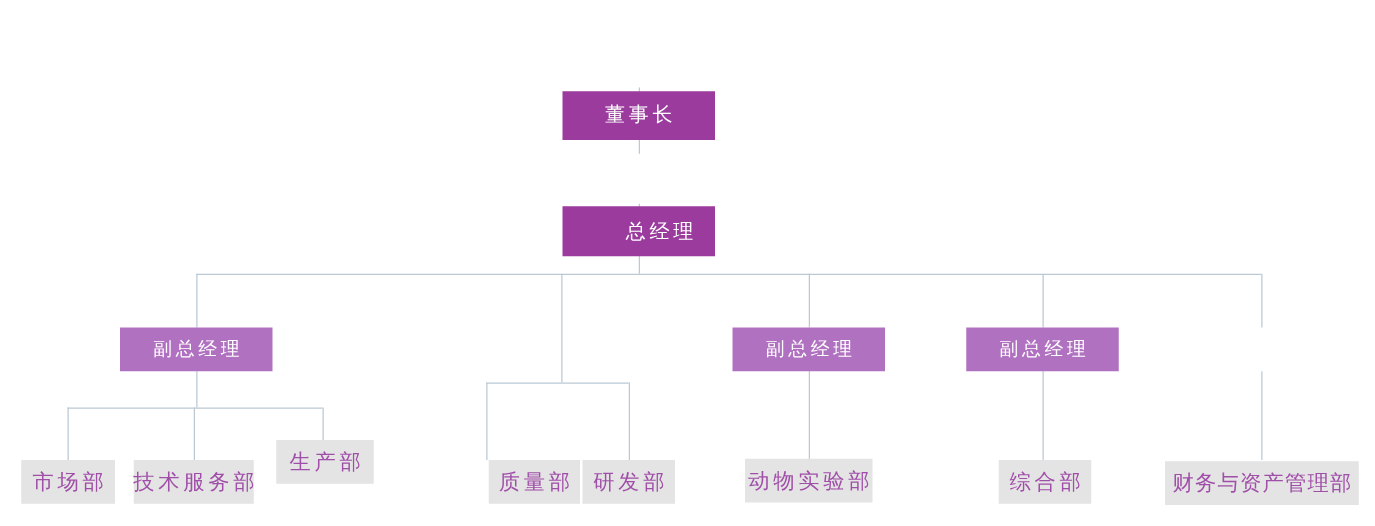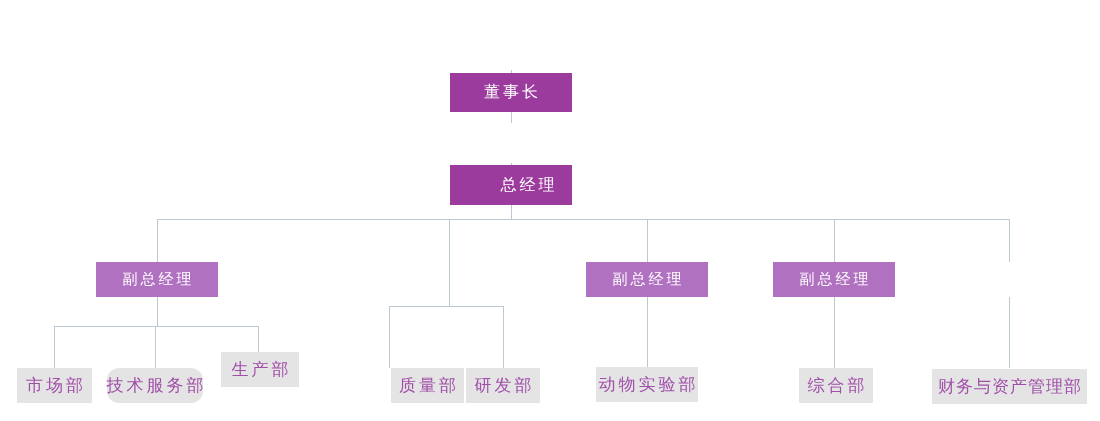--- a/index.html
+++ b/index.html
@@ -68,21 +68,21 @@
   <div class="line-v" style="left:1009px;top:297px;height:71px;"></div>
 
   <div class="node exec" style="left:450px;top:31px;width:122px;height:39px;">董事长</div>
   <div class="node exec" style="left:450px;top:123px;width:122px;height:40px;padding-left:33px;">总经理</div>
 
   <div class="node mgr" style="left:96px;top:262px;width:122px;height:35px;">副总经理</div>
   <div class="node mgr" style="left:586px;top:262px;width:122px;height:35px;">副总经理</div>
   <div class="node mgr" style="left:773px;top:262px;width:122px;height:35px;">副总经理</div>
 
   <div class="node dept" style="left:17px;top:368px;width:75px;height:35px;">市场部</div>
-  <div class="node dept" style="left:107px;top:368px;width:96px;height:35px;border-radius:12px;">技术服务部</div>
+  <div class="node dept" style="left:107px;top:368px;width:96px;height:35px;">技术服务部</div>
   <div class="node dept" style="left:221px;top:352px;width:78px;height:35px;">生产部</div>
   <div class="node dept" style="left:353px;top:368px;width:73px;height:35px;margin-left:38px;">质量部</div>
   <div class="node dept" style="left:466px;top:368px;width:74px;height:35px;">研发部</div>
   <div class="node dept" style="left:596px;top:367px;width:102px;height:35px;">动物实验部</div>
   <div class="node dept" style="left:799px;top:368px;width:74px;height:35px;">综合部</div>
   <div class="node dept tight" style="left:932px;top:369px;width:155px;height:35px;">财务与资产管理部</div>
 
 </div>
 
 </body></html>

